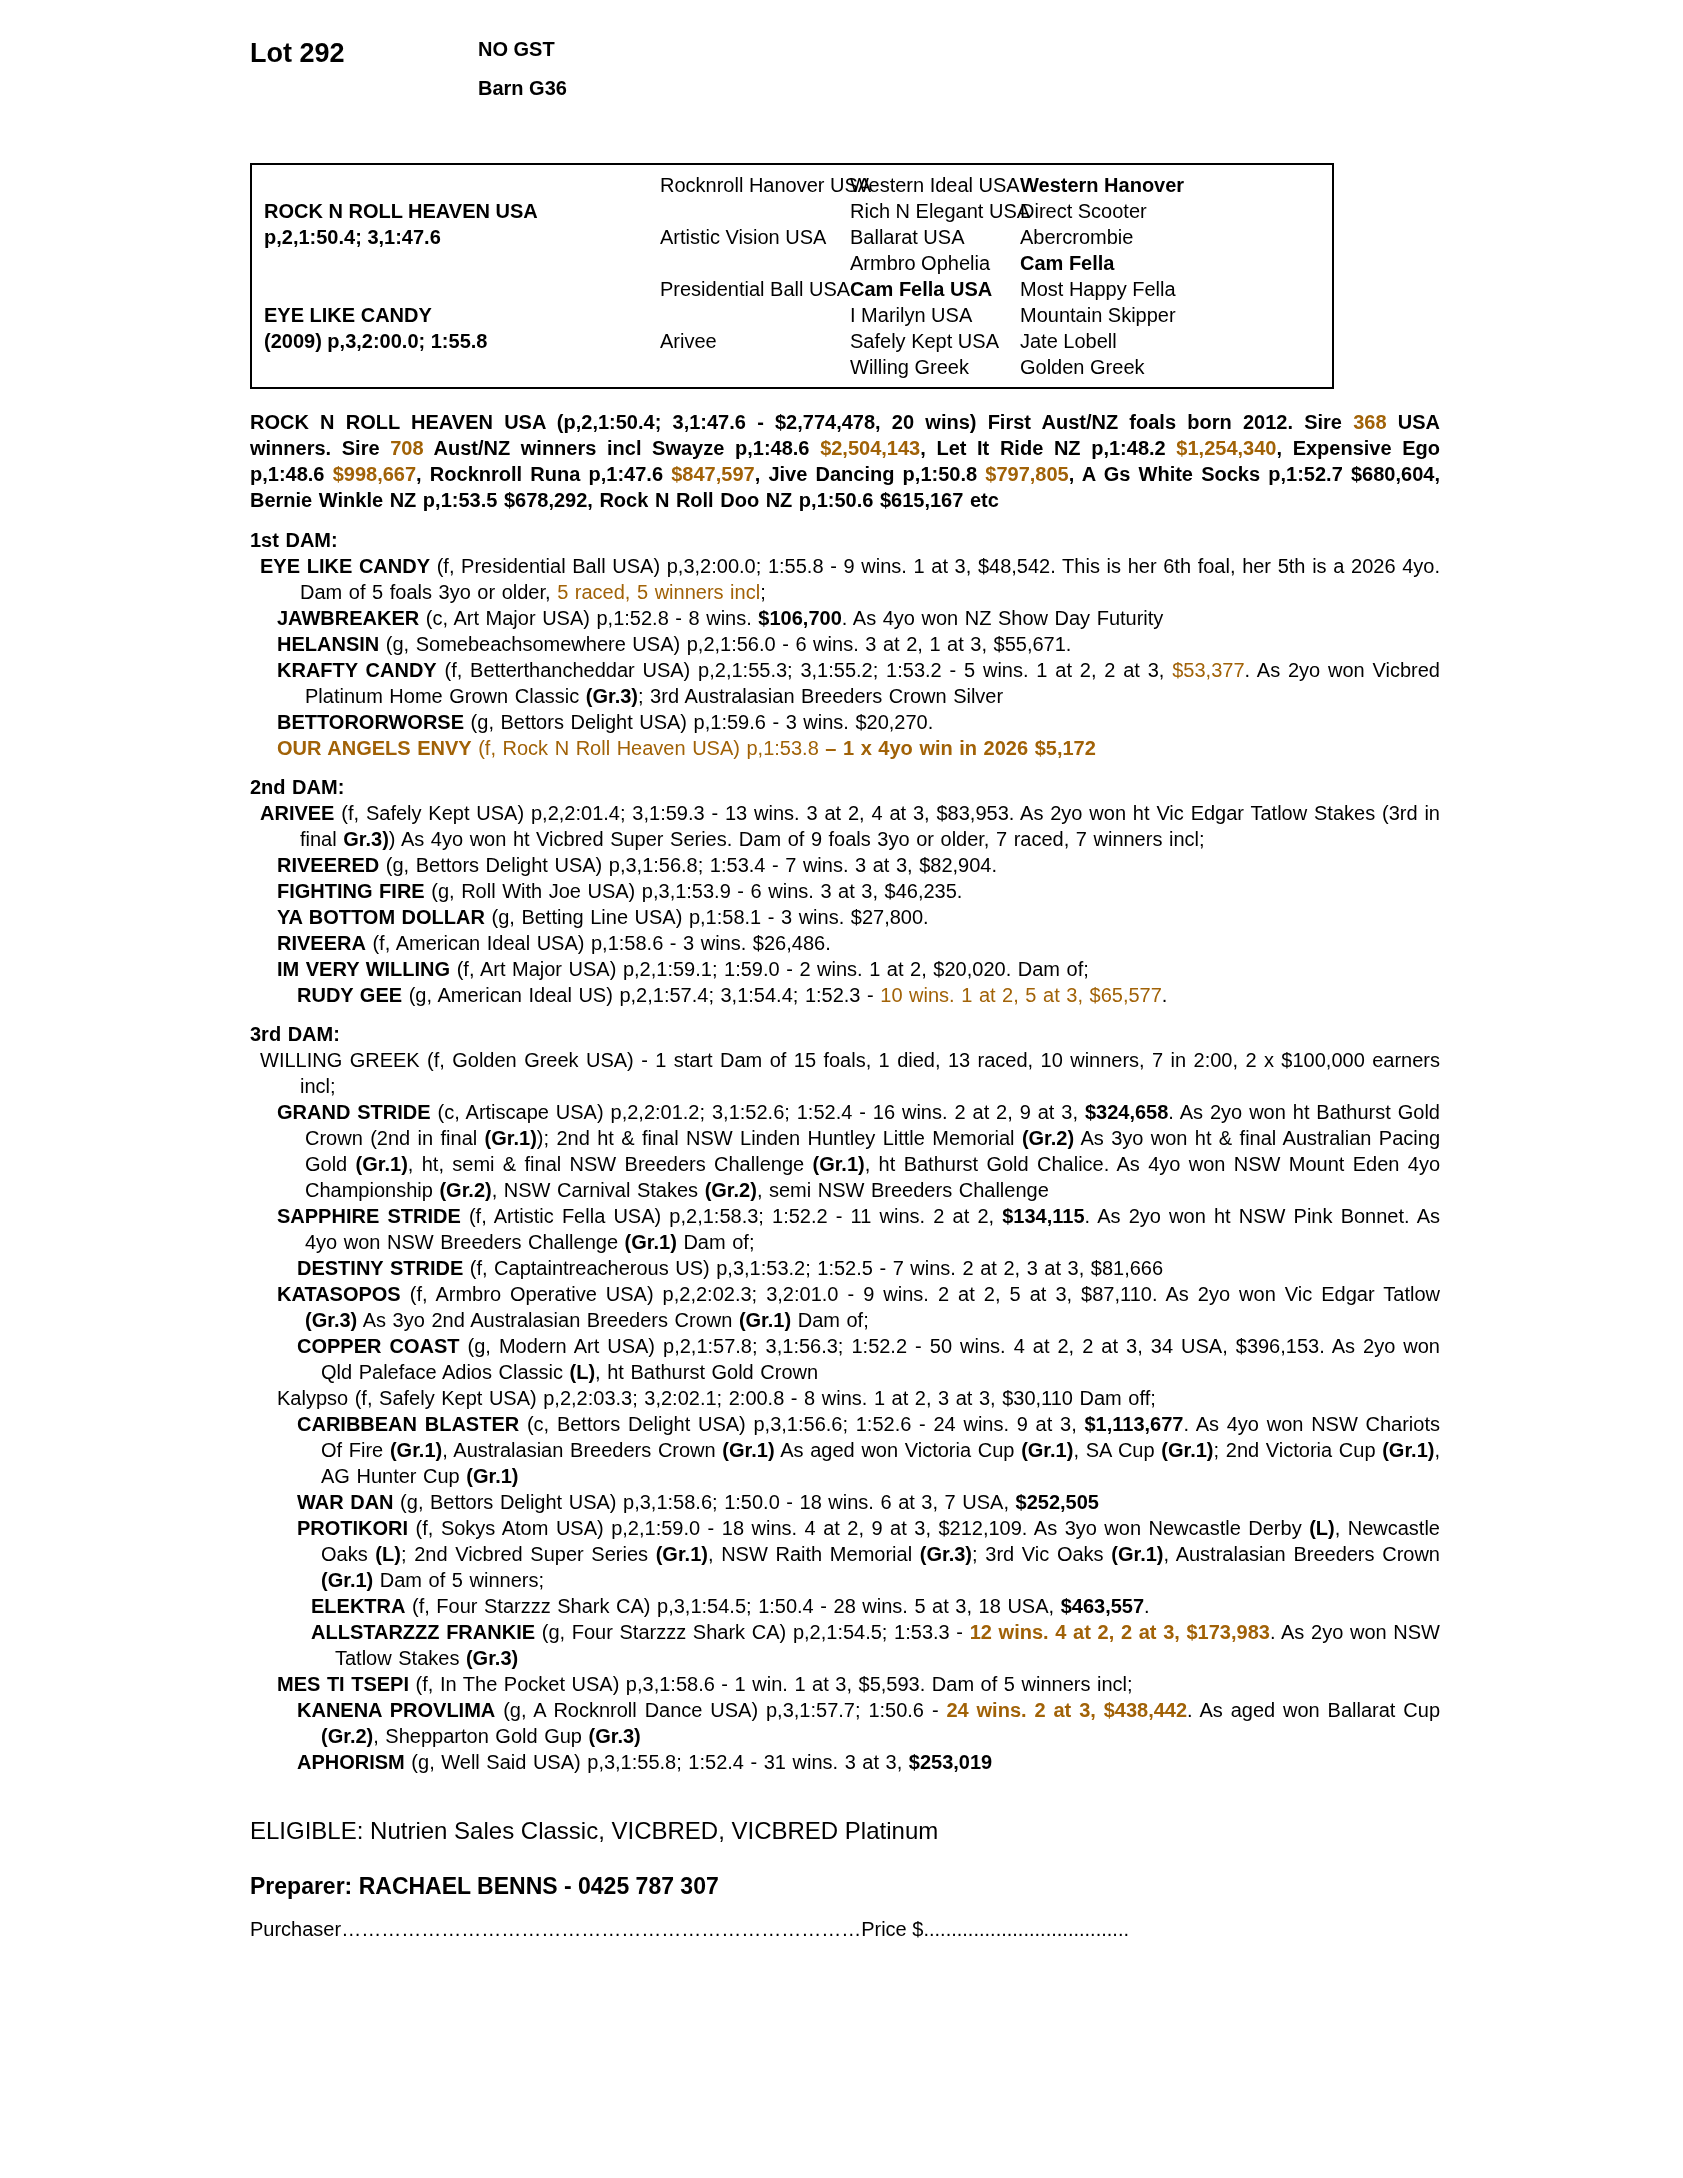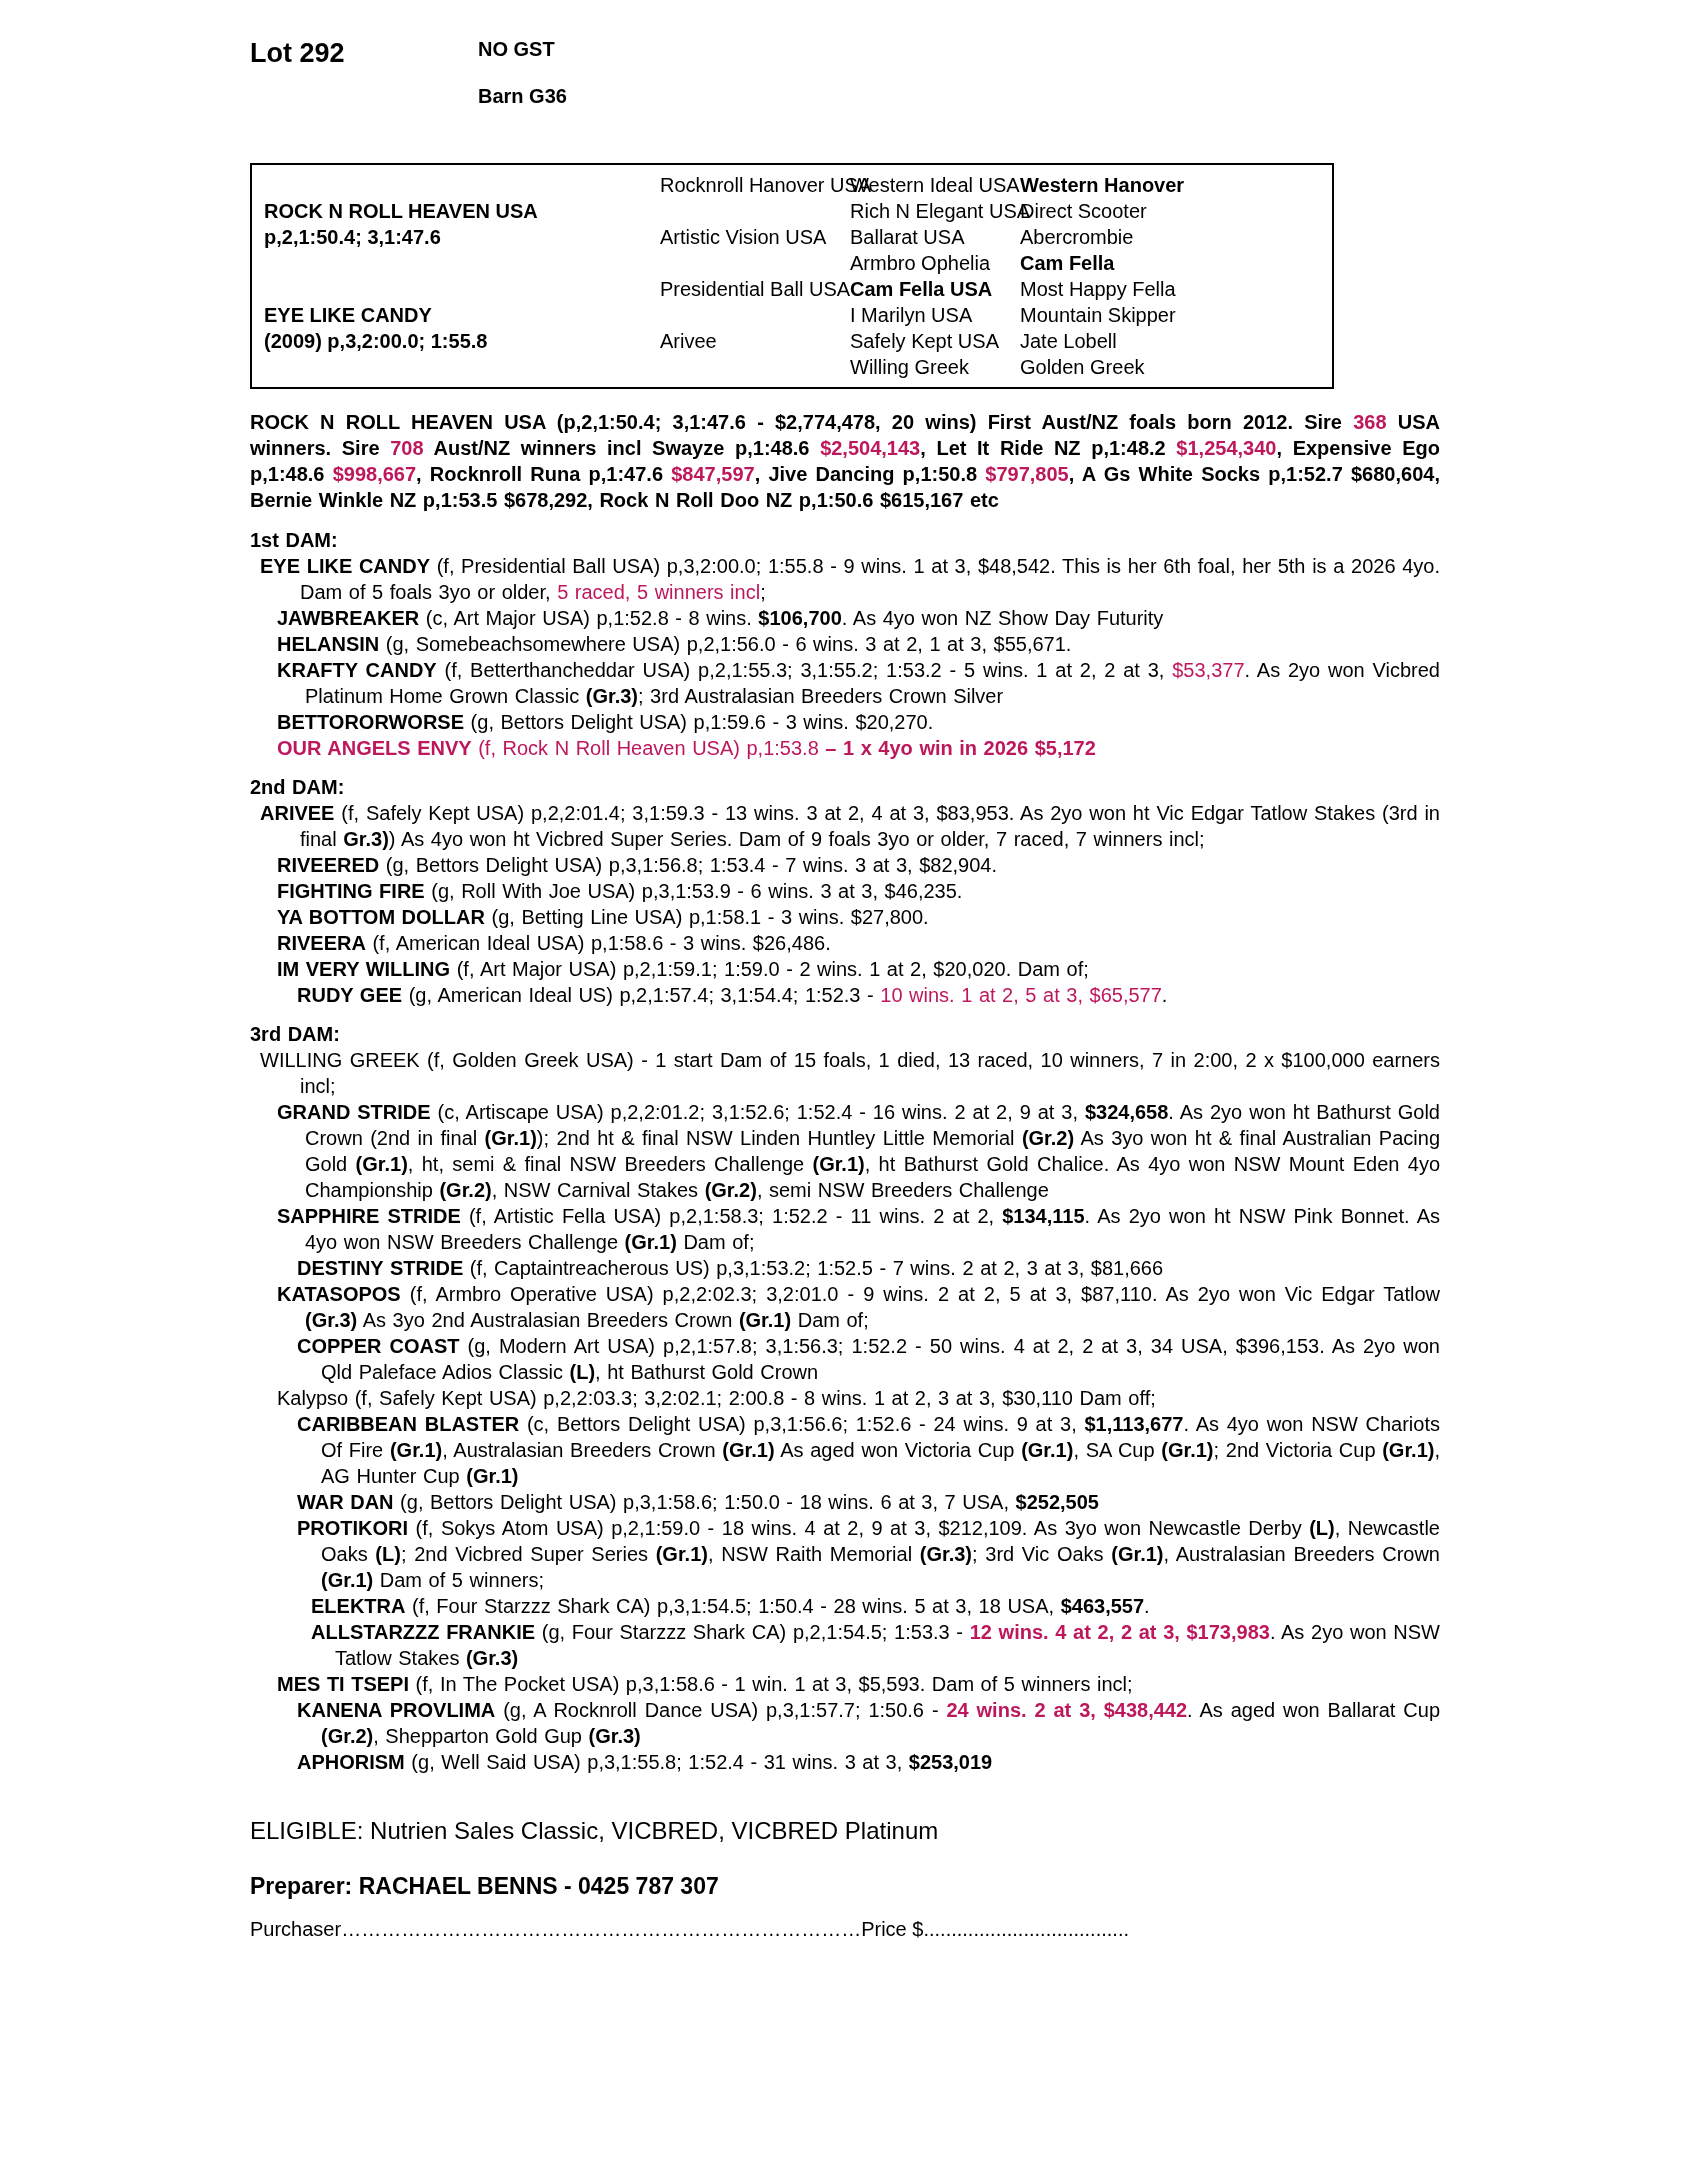--- a/index.html
+++ b/index.html
@@ -9,21 +9,21 @@
   }
   .content{padding:38px 243px 0 250px;}
   
   .header{display:flex;align-items:flex-start;min-height:79px;}
   .lot{width:228px;font-size:27px;font-weight:bold;}
   .hdr-center{flex:1;text-align:center;}
   .consigned{font-size:20px;font-weight:bold;}
   .foal{font-size:20px;margin-top:4px;}
   .hdr-right{width:149px;text-align:left;}
   .nogst{font-size:20px;font-weight:bold;}
-  .barn{font-size:20px;font-weight:bold;margin-top:24px;}
+  .barn{font-size:20px;font-weight:bold;margin-top:16px;}
   
   .ped-table{
     margin-top:46px;width:1084px;border:2px solid #000;box-sizing:border-box;
     padding:7px 0 7px 12px;font-size:20px;line-height:26px;
   }
   .ped-row{display:flex;height:26px;white-space:nowrap;}
   .ped-cell{flex-shrink:0;}
   .ped-cell.c0{width:396px;}
   .ped-cell.c1{width:190px;}
   .ped-cell.c2{width:170px;}
@@ -33,21 +33,21 @@
   .family-line{margin-top:18px;font-size:20px;line-height:26px;}
   .catalog-body{margin-top:20px;font-size:20px;line-height:26px;}
   .para{margin:0;text-align:justify;word-spacing:1px;}
   .para.sire{font-weight:bold;margin-bottom:14px;}
   .para.heading{font-weight:bold;text-align:left;margin-top:13px;}
   .para.dam {padding-left:50px;text-indent:-40px;}
   .para.prog{padding-left:55px;text-indent:-28px;}
   .para.sub {padding-left:71px;text-indent:-24px;}
   .para.sub2{padding-left:85px;text-indent:-24px;}
   .fb{font-weight:bold;}
-  .fr{color:#be185d;}
+  .fr{color:#a16207;}
   
   .eligible{margin-top:42px;font-size:24px;font-weight:normal;}
   .preparer{margin-top:28px;font-size:23px;font-weight:bold;}
   .purchaser-line{margin-top:18px;font-size:20px;white-space:nowrap;}
 </style>
 </head>
 <body>
 
 <div class="page">
   <div class="content">

